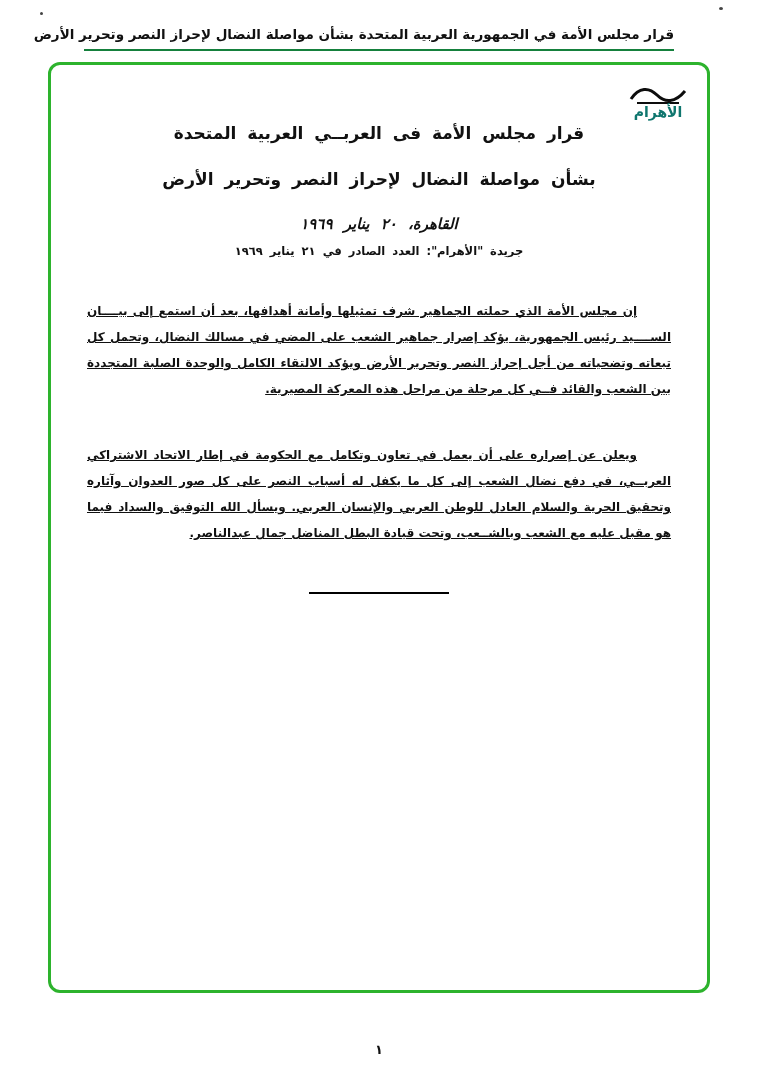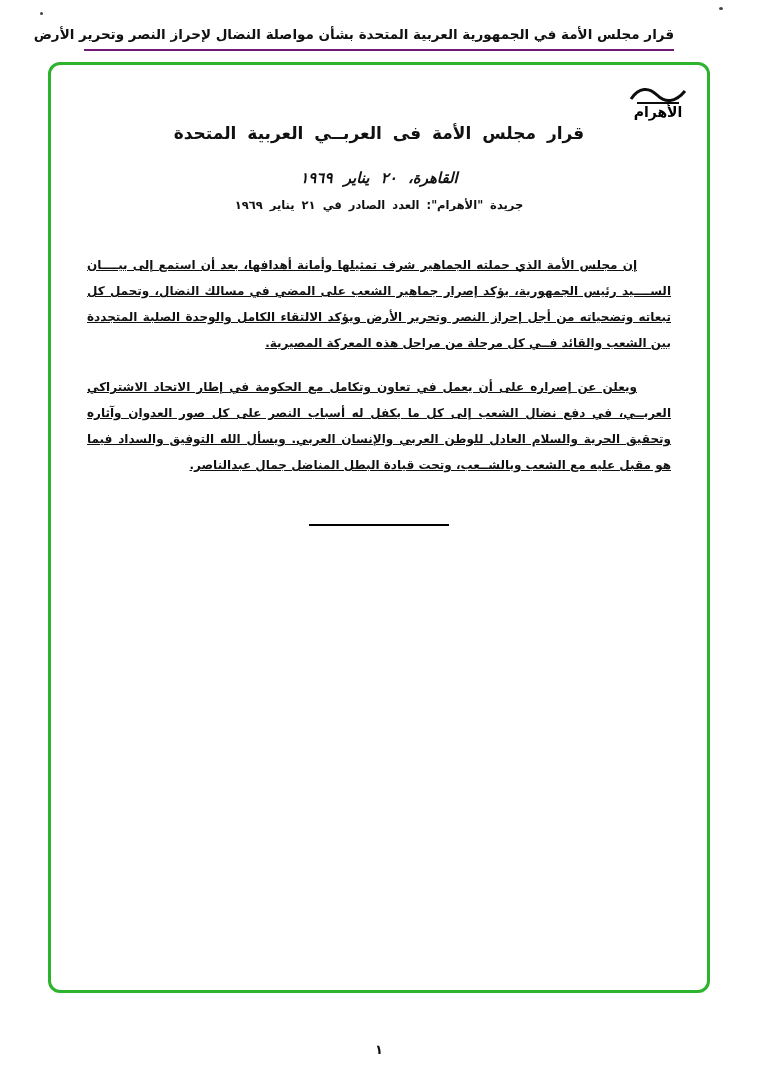--- a/index.html
+++ b/index.html
@@ -20,21 +20,21 @@
   .speck-tl { left: 40px; top: 12px; width: 3px; height: 3px; }
   .speck-tr { left: 719px; top: 7px; width: 4px; height: 3px; }
 
   
   .page-header {
     position: absolute;
     top: 26px;
     left: 84px;
     width: 590px;
     text-align: right;
-    border-bottom: 2px solid #701a75;
+    border-bottom: 2px solid #15803d;
     padding-bottom: 7px;
     direction: rtl;
   }
   .page-header-text {
     font-size: 13.5px;
     font-weight: bold;
     white-space: nowrap;
   }
 
   
@@ -50,21 +50,21 @@
     direction: rtl;
   }
 
   
   .logo {
     position: absolute;
     top: 20px;
     right: 18px;
     width: 62px;
     text-align: center;
-    color: #000000;
+    color: #0f766e;
   }
   .logo svg { display: block; margin: 0 auto; }
   .logo-text {
     font-size: 14px;
     font-weight: bold;
     line-height: 15px;
     letter-spacing: 0;
     transform: scaleY(1.05);
   }
 
@@ -100,21 +100,21 @@
 
   .para {
     font-size: 12px;
     font-weight: bold;
     line-height: 26px;
     text-align: justify;
     direction: rtl;
     text-decoration: underline;
   }
   .p1 { margin-top: 40px; text-indent: 34px; }
-  .p2 { margin-top: 18px; text-indent: 34px; }
+  .p2 { margin-top: 40px; text-indent: 34px; }
 
   .separator {
     width: 140px;
     border-top: 2px solid #000;
     margin: 46px auto 0 auto;
   }
 
   .page-footer {
     position: absolute;
     left: 0;
@@ -141,20 +141,21 @@
     <div class="logo">
       <svg width="58" height="20" viewBox="0 0 58 20">
         <path d="M2 14 C 10 2, 20 2, 28 10 S 46 18, 56 6" stroke="#0d0d0d" stroke-width="3" fill="none"></path>
         <path d="M8 18 h 42" stroke="#0d0d0d" stroke-width="2"></path>
       </svg>
       <div class="logo-text">الأهرام</div>
     </div>
 
     <h1 class="t1">قرار مجلس الأمة فى العربــي العربية المتحدة</h1>
 
+    <h2 class="t2">بشأن مواصلة النضال لإحراز النصر وتحرير الأرض</h2>
 
     <div class="dateline">القاهرة، ٢٠ يناير ١٩٦٩</div>
 
     <div class="source">جريدة "الأهرام": العدد الصادر في ٢١ يناير ١٩٦٩</div>
 
     <p class="para p1">إن مجلس الأمة الذي حملته الجماهير شرف تمثيلها وأمانة أهدافها، بعد أن استمع إلى بيــــان الســــيد رئيس الجمهورية، يؤكد إصرار جماهير الشعب على المضي في مسالك النضال، وتحمل كل تبعاته وتضحياته من أجل إحراز النصر وتحرير الأرض ويؤكد الالتقاء الكامل والوحدة الصلبة المتجددة بين الشعب والقائد فــي كل مرحلة من مراحل هذه المعركة المصيرية.</p>
 
     <p class="para p2">ويعلن عن إصراره على أن يعمل في تعاون وتكامل مع الحكومة في إطار الاتحاد الاشتراكي العربــي، في دفع نضال الشعب إلى كل ما يكفل له أسباب النصر على كل صور العدوان وآثاره وتحقيق الحرية والسلام العادل للوطن العربي والإنسان العربي. ويسأل الله التوفيق والسداد فيما هو مقبل عليه مع الشعب وبالشــعب، وتحت قيادة البطل المناضل جمال عبدالناصر.</p>
 
     <div class="separator"></div>

